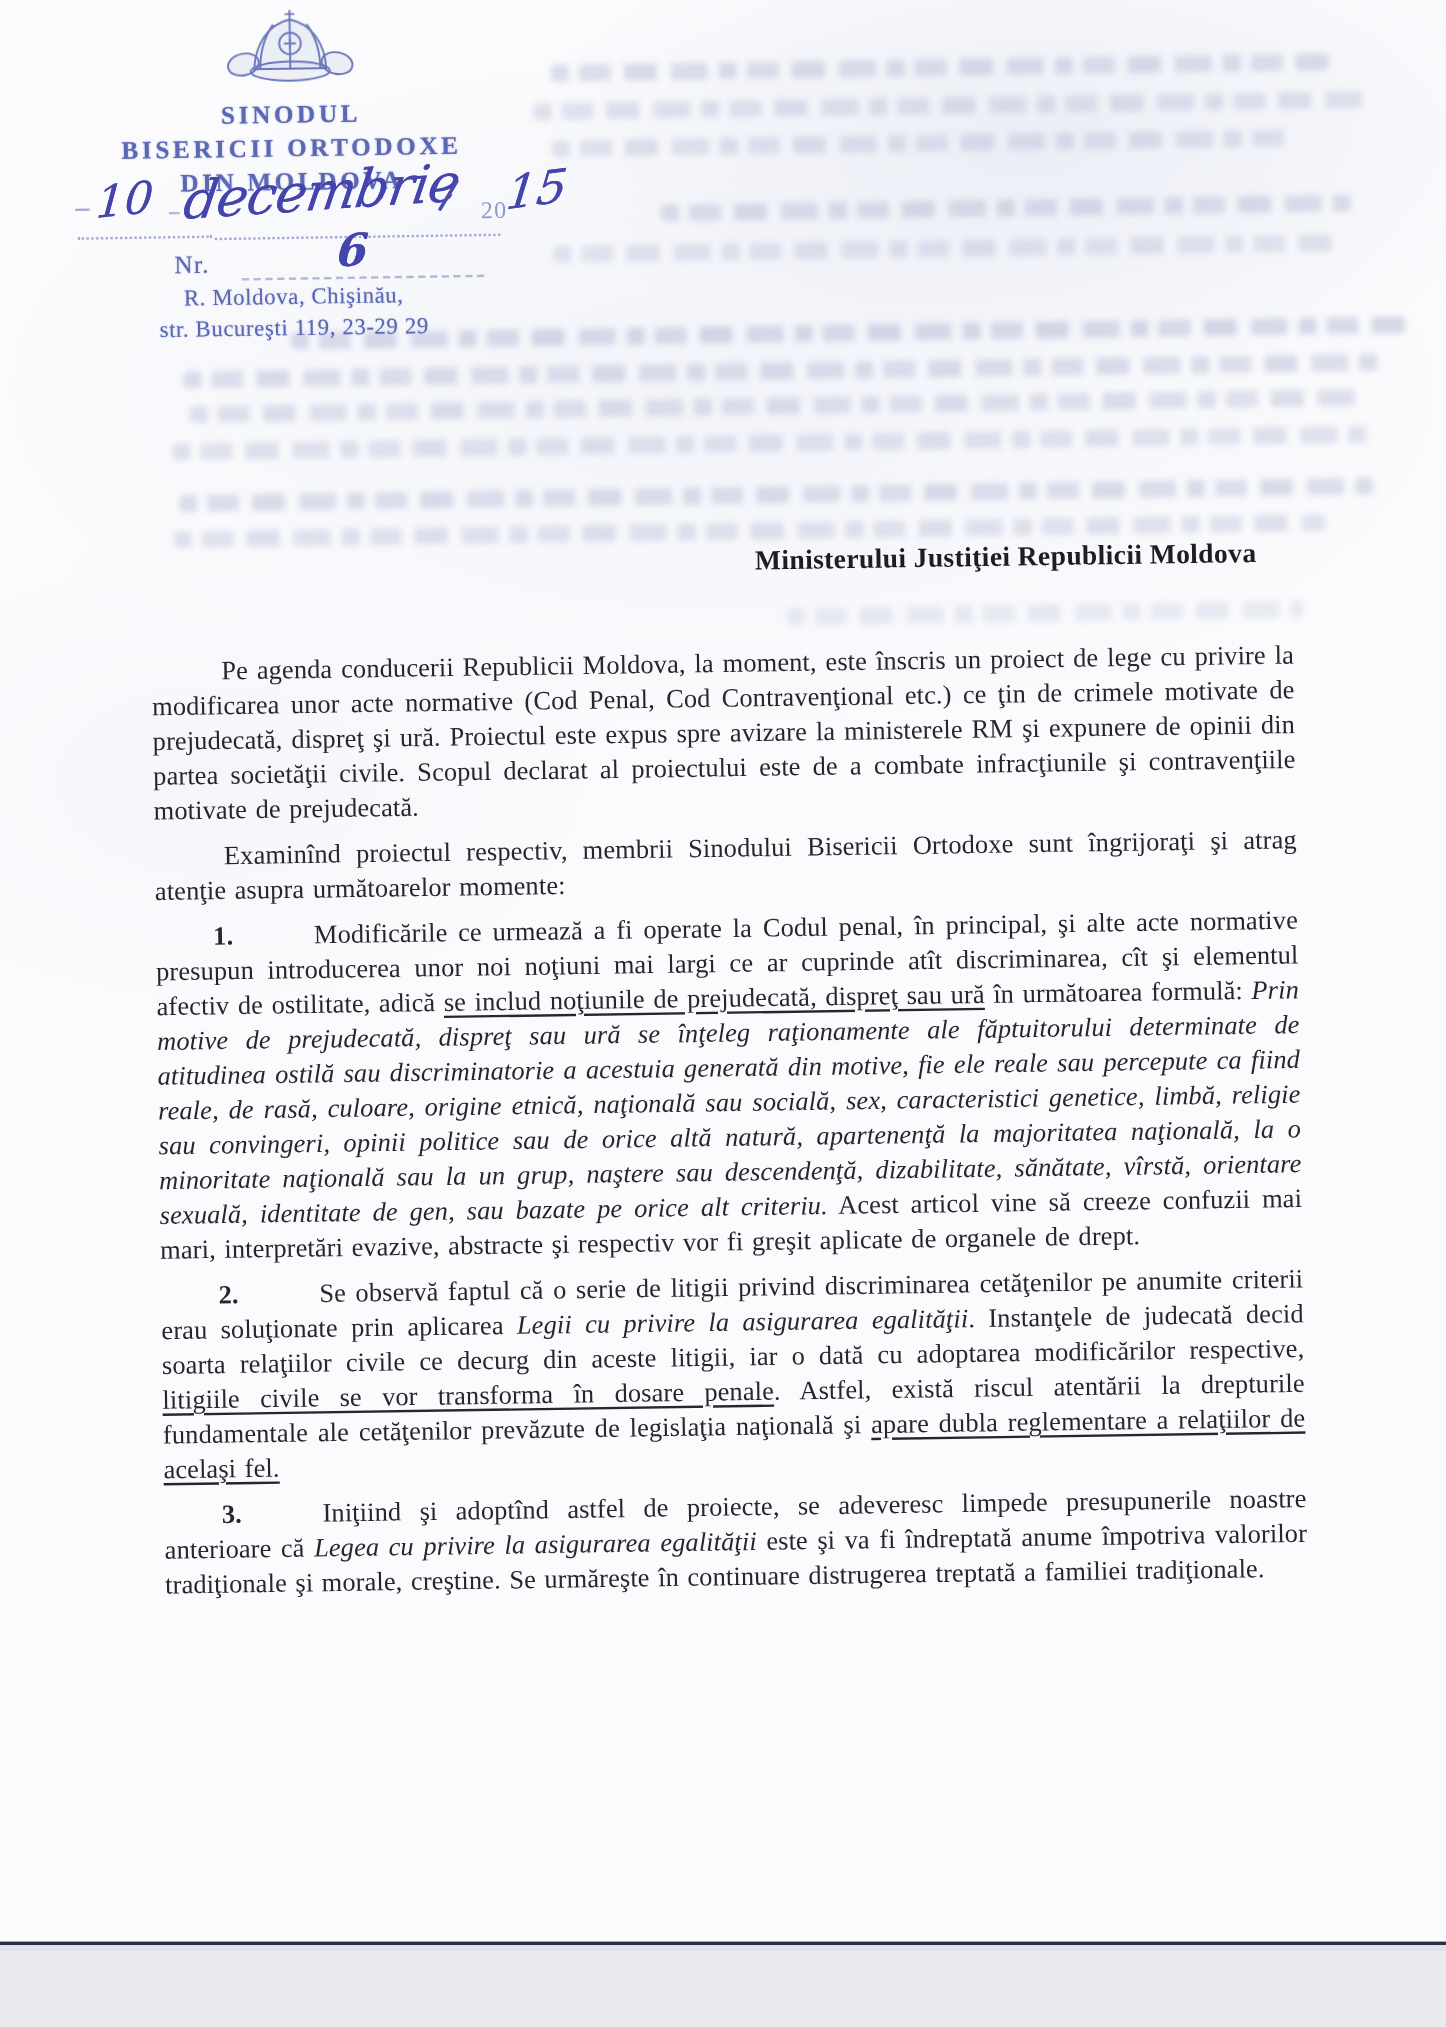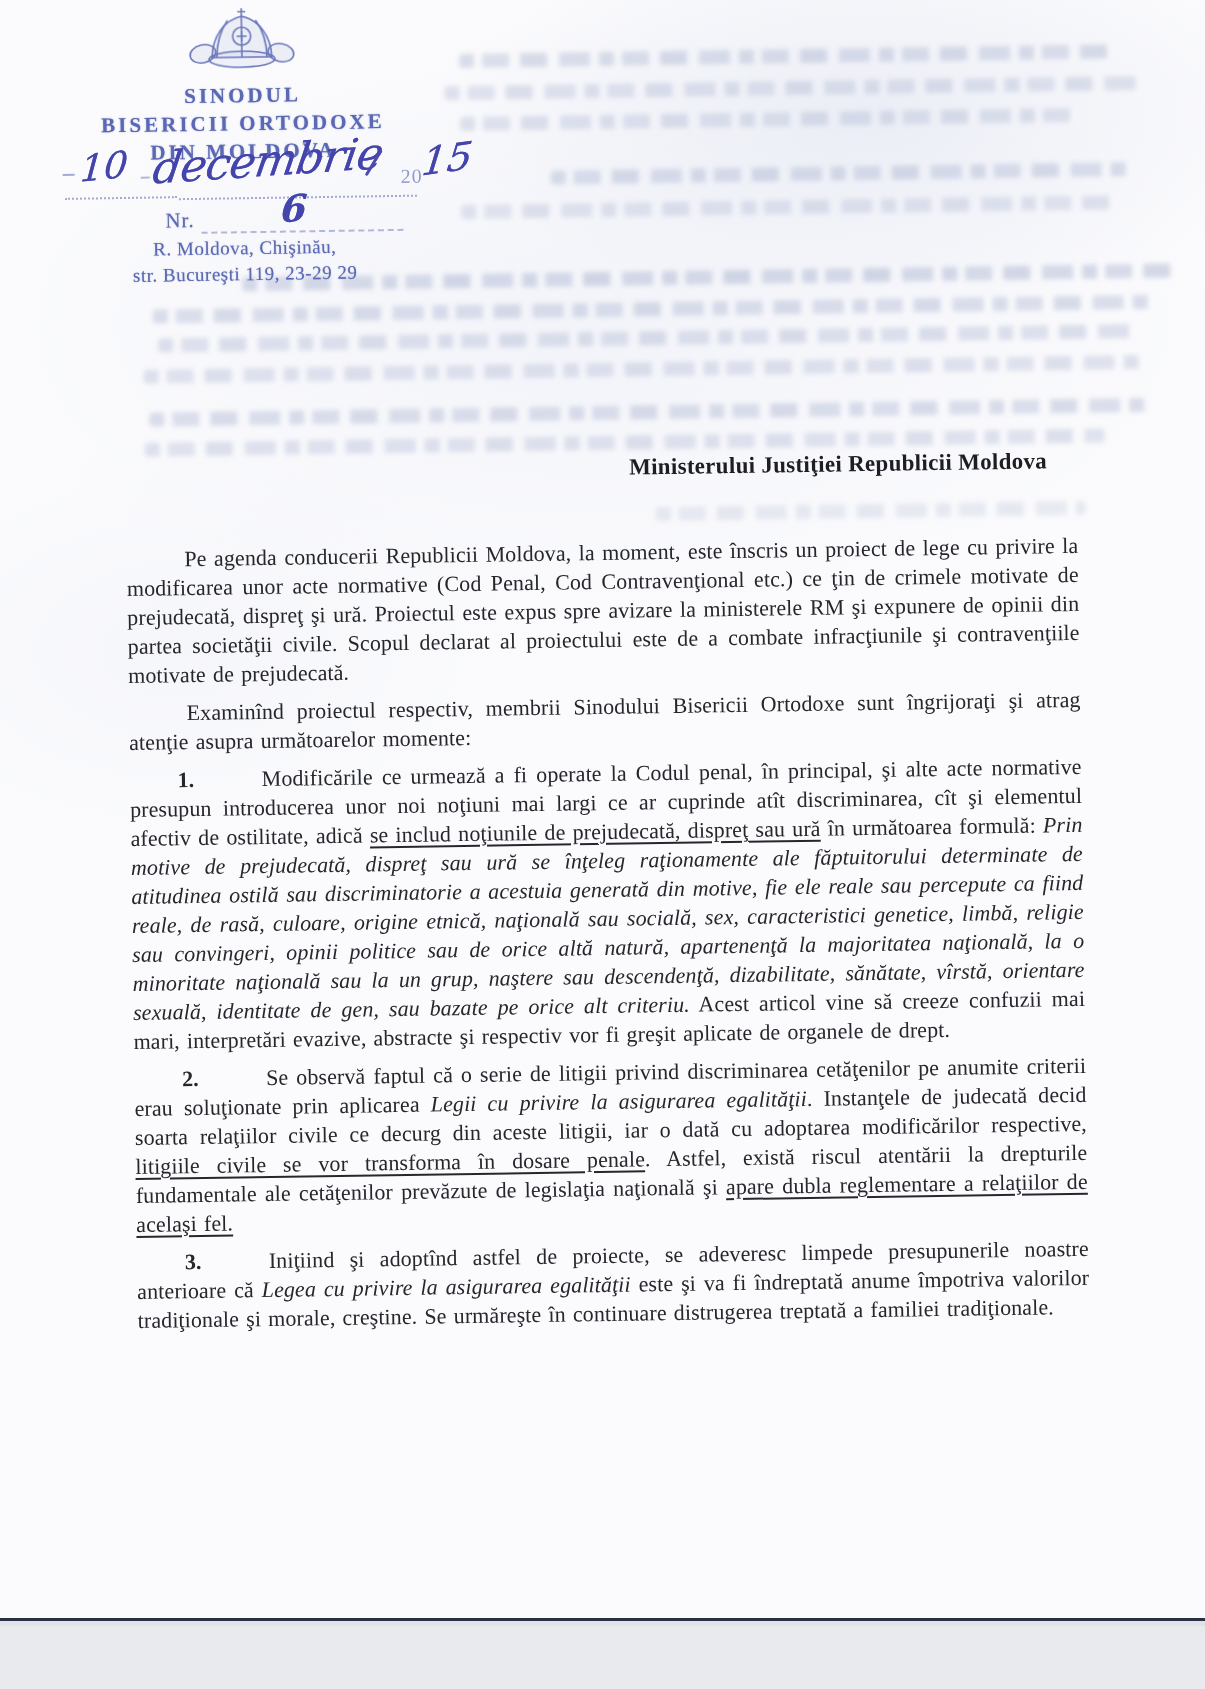--- a/index.html
+++ b/index.html
@@ -44,21 +44,21 @@
   .tick{position:absolute;left:34px;top:6px;width:12px;height:2px;background:rgba(90,104,180,.55);}
   .tick2{position:absolute;left:112px;top:10px;width:9px;height:2px;background:rgba(90,104,180,.45);}
   .hw-month{position:absolute;left:126px;top:-30px;font-size:44px;transform:skewX(-12deg) rotate(-3deg);letter-spacing:-1px;}
   .flourish{position:absolute;left:330px;top:-2px;width:30px;height:2.5px;background:#4a4ab0;transform:rotate(-58deg);border-radius:2px;}
   .dotline{position:absolute;height:0;border-bottom:2px dotted rgba(90,104,180,.55);}
   .dl1{left:36px;top:30px;width:112px;}
   .dl2{left:150px;top:32px;width:238px;}
   .printed-year{position:absolute;left:372px;top:2px;font-size:20px;color:rgba(116,130,196,.8);letter-spacing:1px;}
   .hw-year{position:absolute;left:394px;top:-26px;font-size:39px;transform:skewX(-14deg) rotate(-7deg);}
   .nr-row{position:relative;height:30px;}
-  .nr-label{position:absolute;left:136px;top:2px;font-size:21px;letter-spacing:1px;color:#5b68b4;text-shadow:0 0 1.5px rgba(91,104,180,.6);}
+  .nr-label{position:absolute;left:116px;top:2px;font-size:21px;letter-spacing:1px;color:#5b68b4;text-shadow:0 0 1.5px rgba(91,104,180,.6);}
   .dashline{position:absolute;left:172px;top:26px;width:202px;height:0;border-bottom:2px dashed rgba(90,104,180,.45);}
   .hw-nr{position:absolute;left:252px;top:-18px;font-size:37px;font-weight:bold;transform:skewX(-8deg) rotate(-4deg);}
   .addr{font-size:19px;line-height:26px;color:#5b68b4;letter-spacing:.5px;text-shadow:0 0 1.3px rgba(91,104,180,.55);}
 
   
   .title{
     position:absolute;left:130px;top:455px;width:952px;margin:0;
     text-align:right;padding-right:30px;box-sizing:border-box;
     font-size:23px;font-weight:bold;color:#1d1d24;letter-spacing:.3px;
   }

